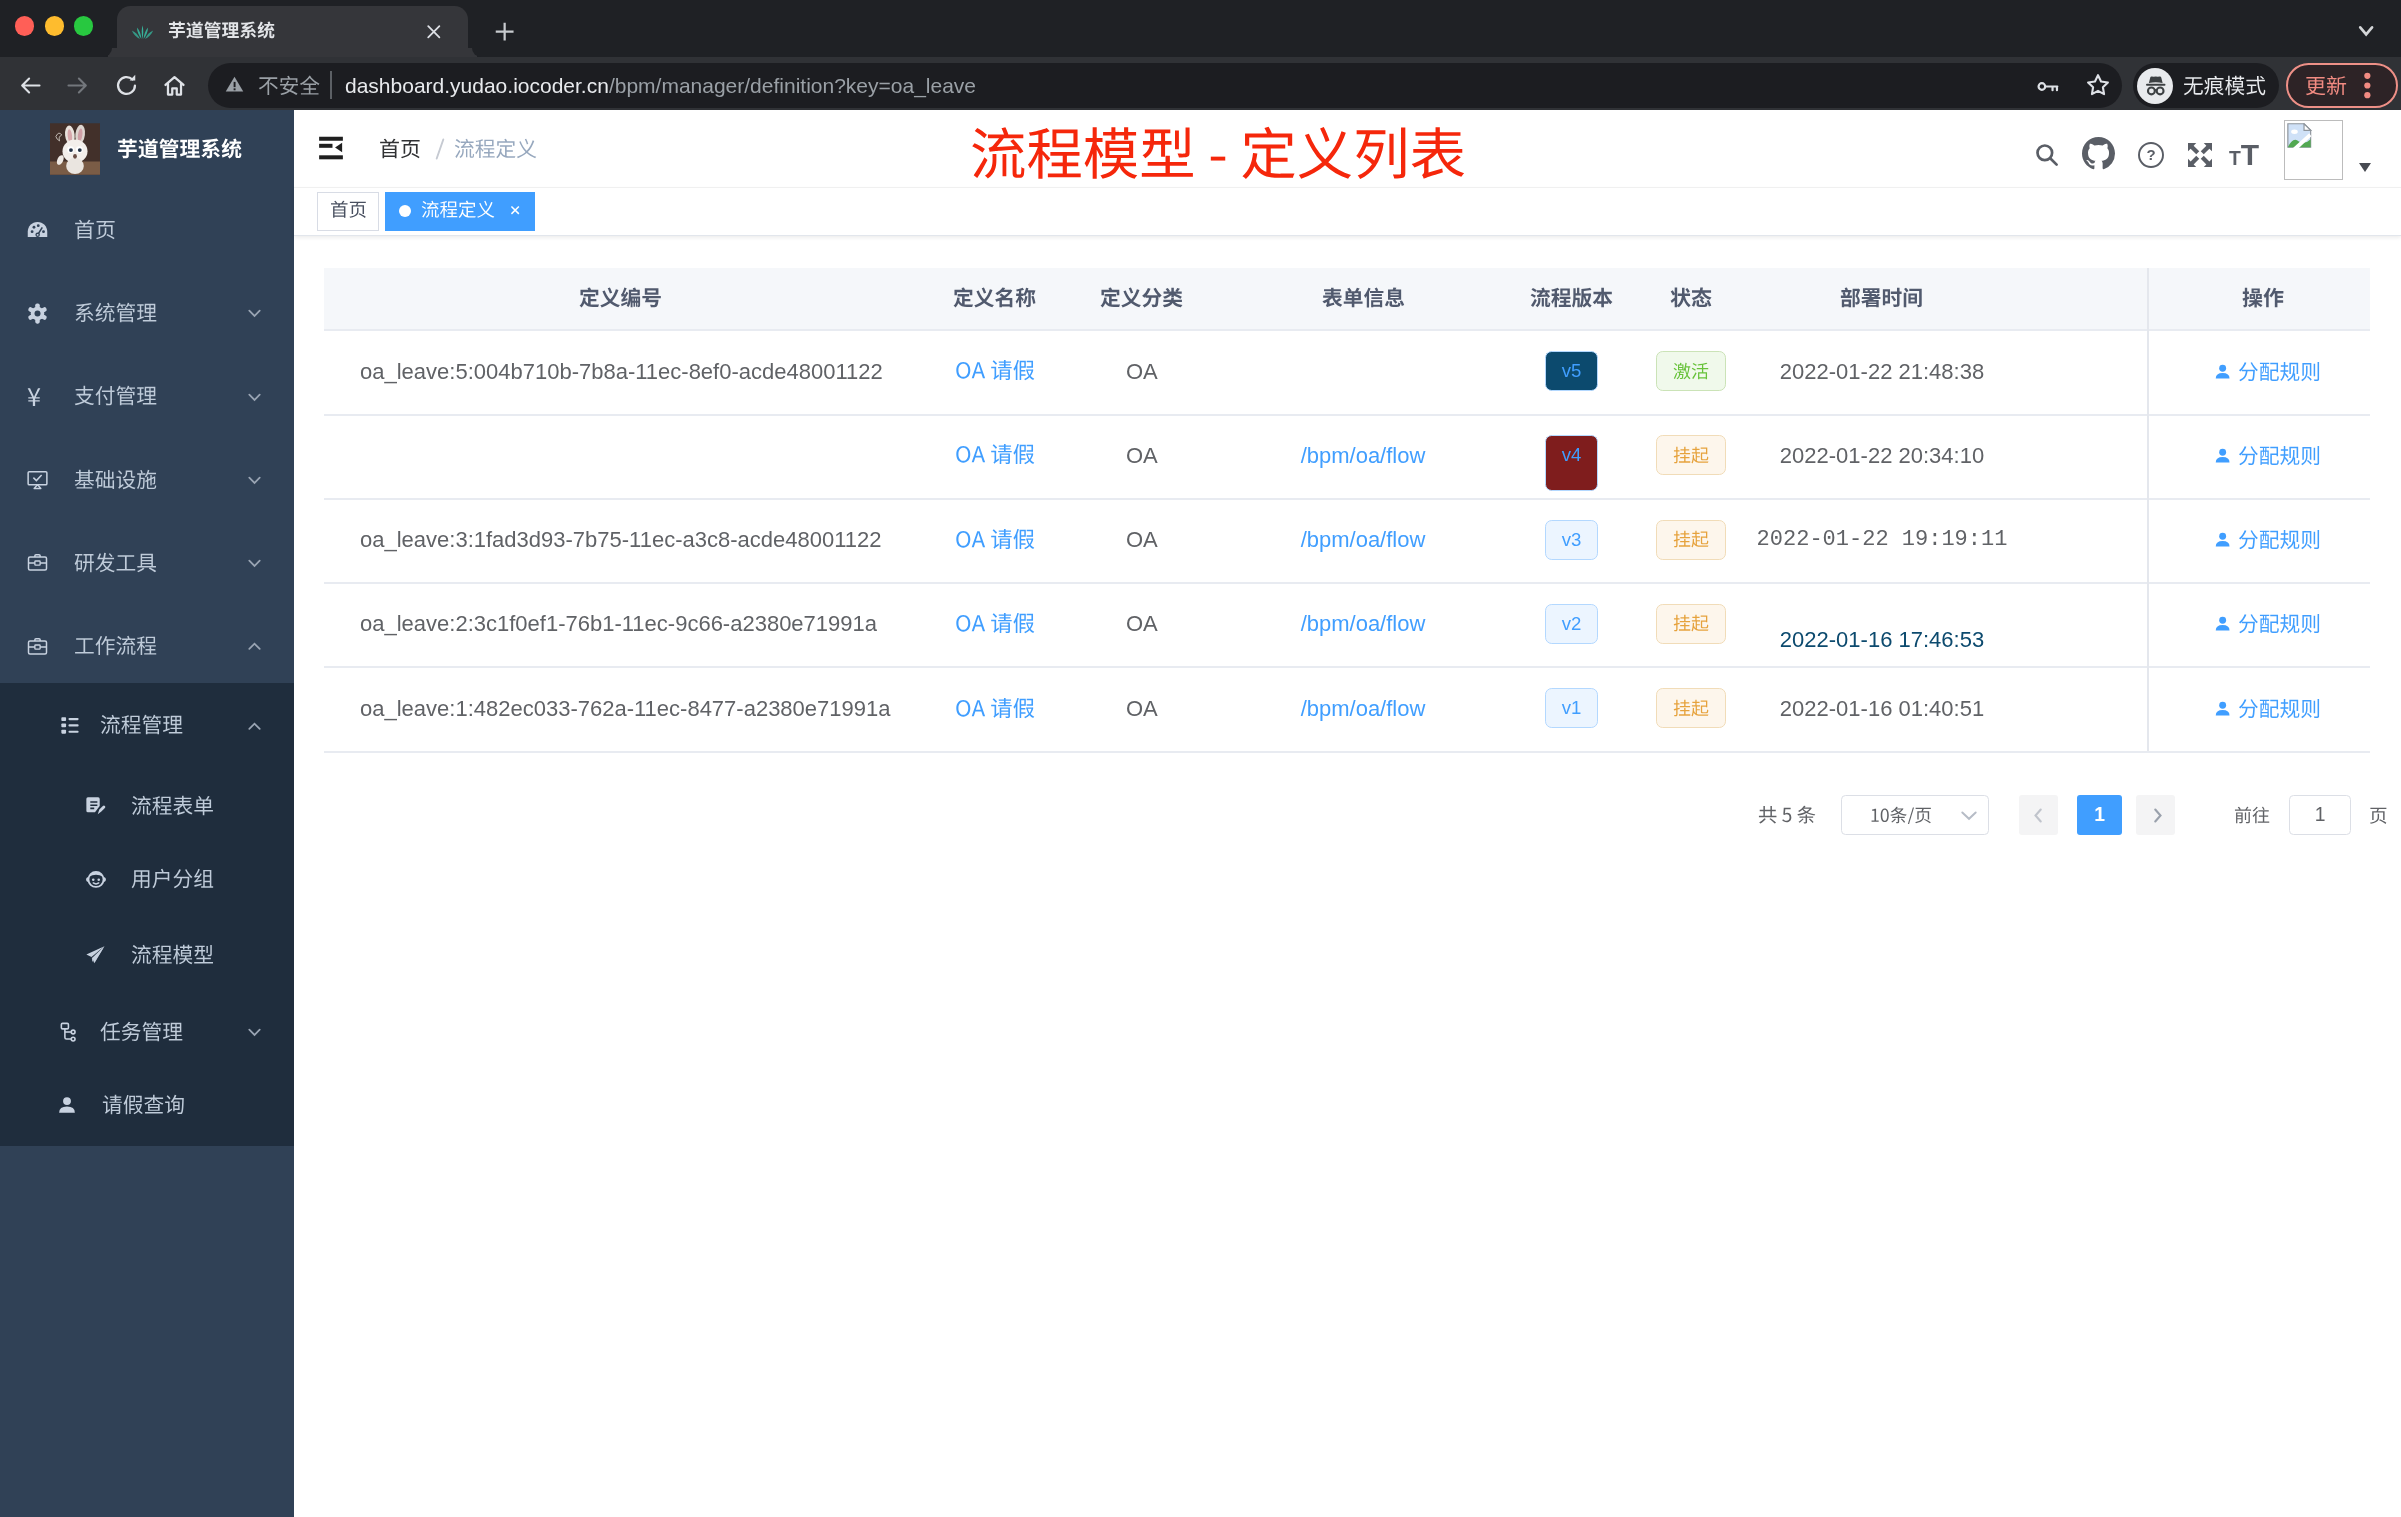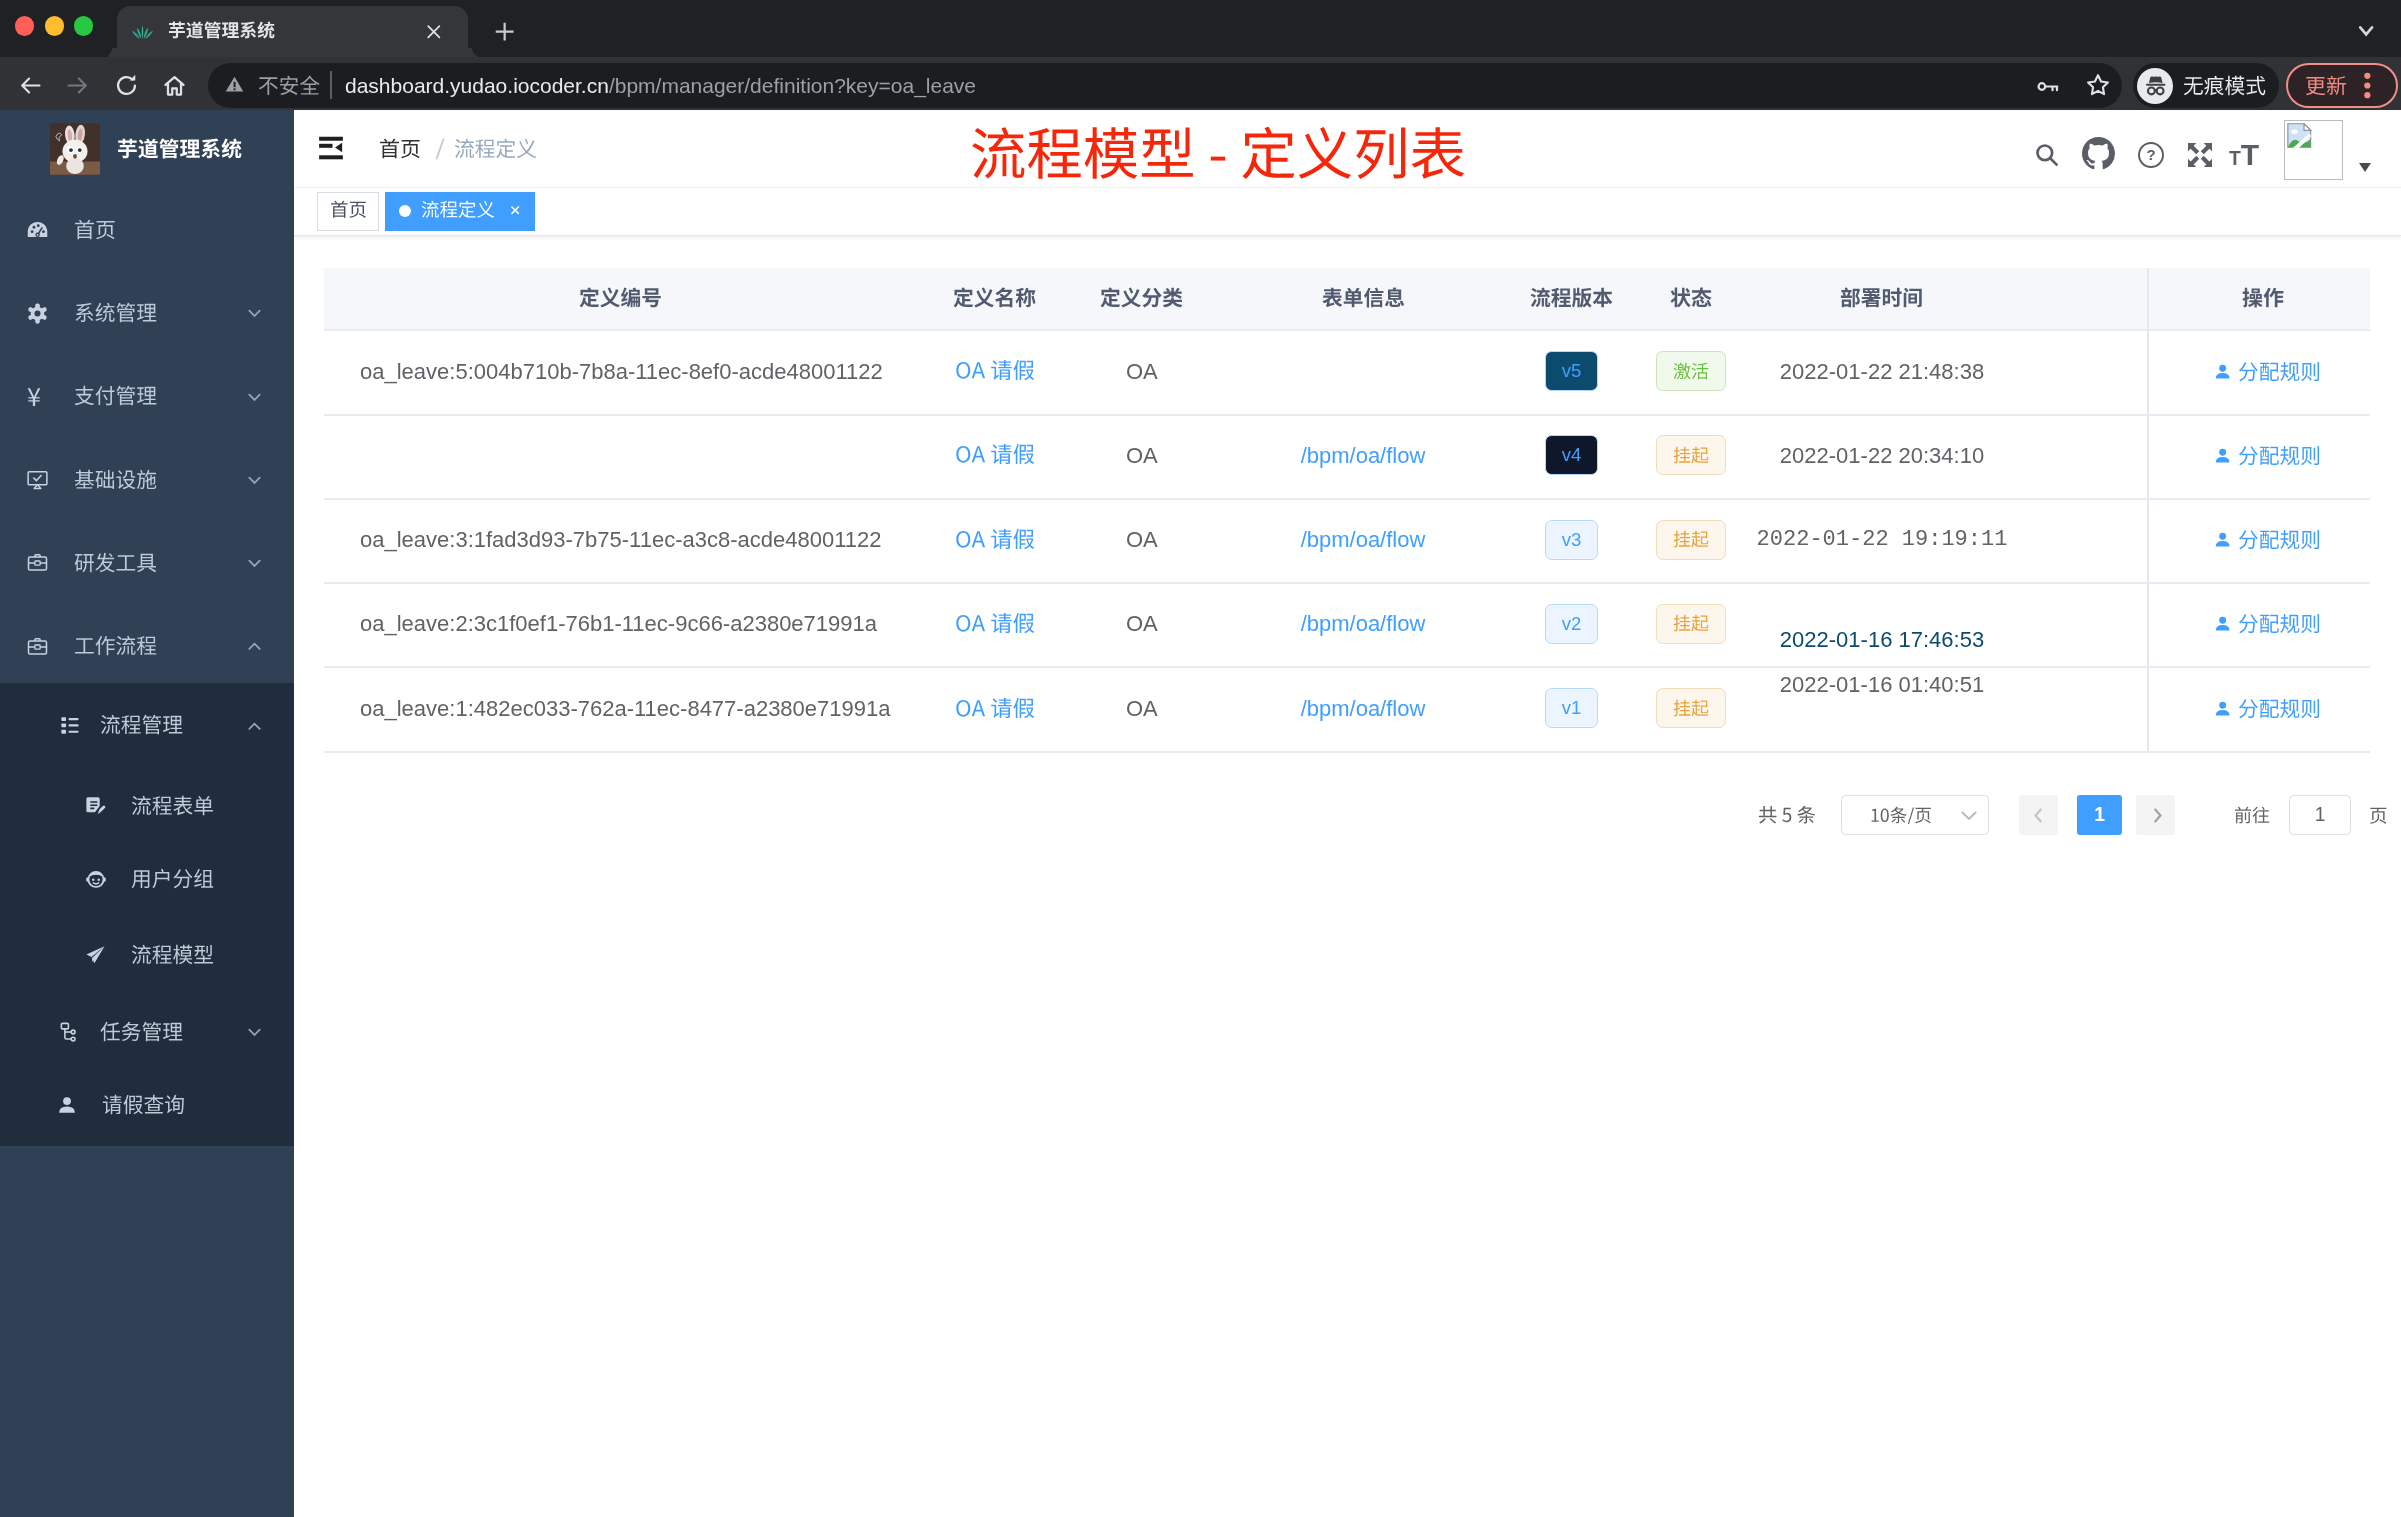--- a/index.html
+++ b/index.html
@@ -558,21 +558,21 @@
     <div style="position:absolute;left:955px;top:443px;width:81px;height:24px;"><svg style="display:inline-block;vertical-align:top;" width="80" height="22" viewBox="0 0 3574 1000" preserveAspectRatio="none">
         <g fill="#409eff" transform="translate(0,880) scale(1,-1)">
           <path transform="translate(0,0)" d="M371 -13C555 -13 684 134 684 369C684 604 555 746 371 746C187 746 58 604 58 369C58 134 187 -13 371 -13ZM371 68C239 68 153 186 153 369C153 552 239 665 371 665C503 665 589 552 589 369C589 186 503 68 371 68Z"></path>
           <path transform="translate(742,0)" d="M4 0H97L168 224H436L506 0H604L355 733H252ZM191 297 227 410C253 493 277 572 300 658H304C328 573 351 493 378 410L413 297Z"></path>
           <path transform="translate(1574,0)" d="M107 772C159 725 225 659 256 617L307 670C276 711 208 773 155 818ZM42 526V454H192V88C192 44 162 14 144 2C157 -13 177 -44 184 -62C198 -41 224 -20 393 110C385 125 373 154 368 174L264 96V526ZM494 212H808V130H494ZM494 265V342H808V265ZM614 840V762H382V704H614V640H407V585H614V516H352V458H960V516H688V585H899V640H688V704H929V762H688V840ZM424 400V-79H494V75H808V5C808 -7 803 -11 790 -12C776 -13 728 -13 677 -11C687 -29 696 -57 699 -76C770 -76 816 -76 843 -64C872 -53 880 -33 880 4V400Z"></path>
           <path transform="translate(2574,0)" d="M629 796V731H841V550H629V485H912V796ZM210 835C173 680 112 527 35 426C48 408 69 368 76 351C99 381 121 416 142 453V-79H214V610C240 677 262 748 280 819ZM314 796V-77H383V123H578V187H383V312H567V376H383V483H589V796ZM845 344C826 272 797 210 760 158C725 214 697 277 679 344ZM601 407V344H670L620 332C643 248 675 171 718 105C661 44 592 0 516 -27C530 -40 546 -65 555 -82C632 -51 700 -8 758 51C803 -5 857 -49 921 -78C932 -61 952 -35 967 -21C903 5 847 48 802 102C859 177 901 273 925 395L882 409L870 407ZM383 732H523V547H383Z"></path>
         </g>
       </svg></div>
     <div style="position:absolute;left:1126px;top:443px;width:45px;height:25px;font-size:22px;line-height:25px;color:#606266;">OA</div>
     <div style="position:absolute;left:1029px;top:443px;width:668px;height:25px;font-size:22px;line-height:25px;color:#409eff;text-align:center;">/bpm/oa/flow</div>
-    <div style="position:absolute;left:1545px;top:435px;width:53px;height:40px;background:#0f172a;border:1.5px solid #b3d8ff;border-radius:6.7px;box-sizing:border-box;text-align:center;font-size:18.6px;line-height:37px;color:#409eff;">v4</div>
+    <div style="position:absolute;left:1545px;top:435px;width:53px;height:56px;background:#7f1d1d;border:1.5px solid #b3d8ff;border-radius:6.7px;box-sizing:border-box;text-align:center;font-size:18.6px;line-height:37px;color:#409eff;">v4</div>
     <div style="position:absolute;left:1656px;top:435px;width:70px;height:40px;background:#fdf6ec;border:1.5px solid #f1dcb8;border-radius:6.7px;box-sizing:border-box;"></div>
     <div style="position:absolute;left:1673px;top:446px;width:37px;height:19.3px;"><svg style="display:inline-block;vertical-align:top;" width="36" height="18" viewBox="0 0 2000 1000" preserveAspectRatio="none">
         <g fill="#e6a23c" transform="translate(0,880) scale(1,-1)">
           <path transform="translate(0,0)" d="M179 840V638H53V568H179V347C127 333 79 320 40 311L62 238L179 272V15C179 1 173 -3 160 -4C147 -4 103 -5 56 -3C66 -22 76 -53 79 -72C148 -72 190 -71 216 -59C242 -47 252 -27 252 15V294L374 330L365 399L252 367V568H363V638H252V840ZM620 835V703H413V635H620V488H378V418H950V488H696V635H902V703H696V835ZM620 380V264H397V194H620V27H330V-45H960V27H696V194H916V264H696V380Z"></path>
           <path transform="translate(1000,0)" d="M99 387C96 209 85 48 26 -53C44 -61 77 -79 90 -88C119 -33 138 37 150 116C222 -21 342 -54 555 -54H940C945 -32 958 3 971 20C908 17 603 17 554 18C460 18 386 25 328 47V251H491V317H328V466H501V534H312V660H476V727H312V839H241V727H74V660H241V534H48V466H259V85C216 119 186 170 163 244C166 288 169 334 170 382ZM548 516V189C548 104 576 82 670 82C690 82 824 82 846 82C931 82 953 119 962 261C942 266 911 278 895 291C890 170 884 150 841 150C810 150 699 150 677 150C629 150 620 156 620 189V449H833V424H905V792H538V726H833V516Z"></path>
         </g>
       </svg></div>
     <div style="position:absolute;left:1711px;top:443px;width:342px;height:25px;font-size:22px;line-height:25px;color:#606266;text-align:center;">2022-01-22 20:34:10</div>
     <svg style="position:absolute;left:2213px;top:446px;" width="19.3" height="19.3" viewBox="0 0 28 28">
       <g fill="#409eff">
@@ -668,21 +668,21 @@
     <div style="position:absolute;left:1126px;top:696px;width:45px;height:25px;font-size:22px;line-height:25px;color:#606266;">OA</div>
     <div style="position:absolute;left:1029px;top:696px;width:668px;height:25px;font-size:22px;line-height:25px;color:#409eff;text-align:center;">/bpm/oa/flow</div>
     <div style="position:absolute;left:1545px;top:688px;width:53px;height:40px;background:#ecf5ff;border:1.5px solid #b3d8ff;border-radius:6.7px;box-sizing:border-box;text-align:center;font-size:18.6px;line-height:37px;color:#409eff;">v1</div>
     <div style="position:absolute;left:1656px;top:688px;width:70px;height:40px;background:#fdf6ec;border:1.5px solid #f1dcb8;border-radius:6.7px;box-sizing:border-box;"></div>
     <div style="position:absolute;left:1673px;top:699px;width:37px;height:19.3px;"><svg style="display:inline-block;vertical-align:top;" width="36" height="18" viewBox="0 0 2000 1000" preserveAspectRatio="none">
         <g fill="#e6a23c" transform="translate(0,880) scale(1,-1)">
           <path transform="translate(0,0)" d="M179 840V638H53V568H179V347C127 333 79 320 40 311L62 238L179 272V15C179 1 173 -3 160 -4C147 -4 103 -5 56 -3C66 -22 76 -53 79 -72C148 -72 190 -71 216 -59C242 -47 252 -27 252 15V294L374 330L365 399L252 367V568H363V638H252V840ZM620 835V703H413V635H620V488H378V418H950V488H696V635H902V703H696V835ZM620 380V264H397V194H620V27H330V-45H960V27H696V194H916V264H696V380Z"></path>
           <path transform="translate(1000,0)" d="M99 387C96 209 85 48 26 -53C44 -61 77 -79 90 -88C119 -33 138 37 150 116C222 -21 342 -54 555 -54H940C945 -32 958 3 971 20C908 17 603 17 554 18C460 18 386 25 328 47V251H491V317H328V466H501V534H312V660H476V727H312V839H241V727H74V660H241V534H48V466H259V85C216 119 186 170 163 244C166 288 169 334 170 382ZM548 516V189C548 104 576 82 670 82C690 82 824 82 846 82C931 82 953 119 962 261C942 266 911 278 895 291C890 170 884 150 841 150C810 150 699 150 677 150C629 150 620 156 620 189V449H833V424H905V792H538V726H833V516Z"></path>
         </g>
       </svg></div>
-    <div style="position:absolute;left:1711px;top:672px;width:342px;height:25px;font-size:22px;line-height:25px;color:#606266;text-align:center;">2022-01-16 01:40:51</div>
+    <div style="position:absolute;left:1711px;top:696px;width:342px;height:25px;font-size:22px;line-height:25px;color:#606266;text-align:center;">2022-01-16 01:40:51</div>
     <svg style="position:absolute;left:2213px;top:699px;" width="19.3" height="19.3" viewBox="0 0 28 28">
       <g fill="#409eff">
         <circle cx="14" cy="9" r="5"></circle>
         <path d="M4 24 q0-8 10-8 t10 8 z"></path>
       </g>
     </svg>
     <div style="position:absolute;left:2238px;top:698px;width:89px;height:21px;"><svg style="display:inline-block;vertical-align:top;" width="83" height="21" viewBox="0 0 4000 1000" preserveAspectRatio="none">
         <g fill="#409eff" transform="translate(0,880) scale(1,-1)">
           <path transform="translate(0,0)" d="M673 822 604 794C675 646 795 483 900 393C915 413 942 441 961 456C857 534 735 687 673 822ZM324 820C266 667 164 528 44 442C62 428 95 399 108 384C135 406 161 430 187 457V388H380C357 218 302 59 65 -19C82 -35 102 -64 111 -83C366 9 432 190 459 388H731C720 138 705 40 680 14C670 4 658 2 637 2C614 2 552 2 487 8C501 -13 510 -45 512 -67C575 -71 636 -72 670 -69C704 -66 727 -59 748 -34C783 5 796 119 811 426C812 436 812 462 812 462H192C277 553 352 670 404 798Z"></path>
           <path transform="translate(1000,0)" d="M554 795V723H858V480H557V46C557 -46 585 -70 678 -70C697 -70 825 -70 846 -70C937 -70 959 -24 968 139C947 144 916 158 898 171C893 27 886 1 841 1C813 1 707 1 686 1C640 1 631 8 631 46V408H858V340H930V795ZM143 158H420V54H143ZM143 214V553H211V474C211 420 201 355 143 304C153 298 169 283 176 274C239 332 253 412 253 473V553H309V364C309 316 321 307 361 307C368 307 402 307 410 307H420V214ZM57 801V734H201V618H82V-76H143V-7H420V-62H482V618H369V734H505V801ZM255 618V734H314V618ZM352 553H420V351L417 353C415 351 413 350 402 350C395 350 370 350 365 350C353 350 352 352 352 365Z"></path>

